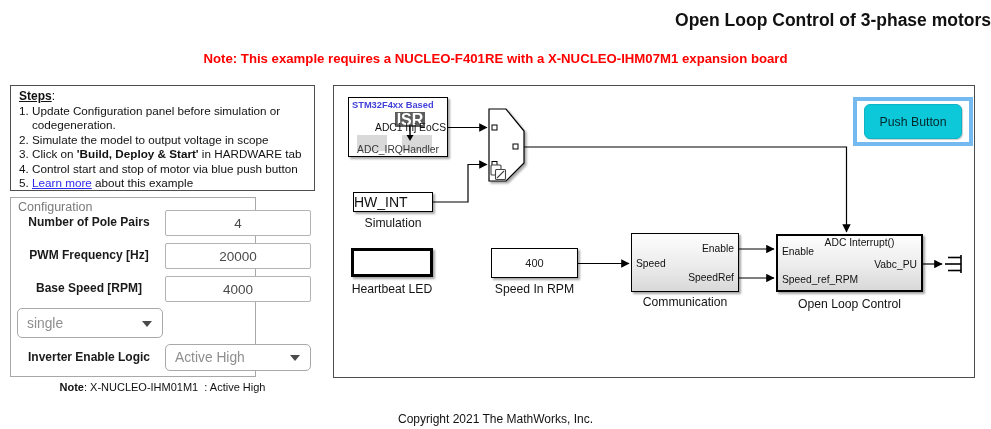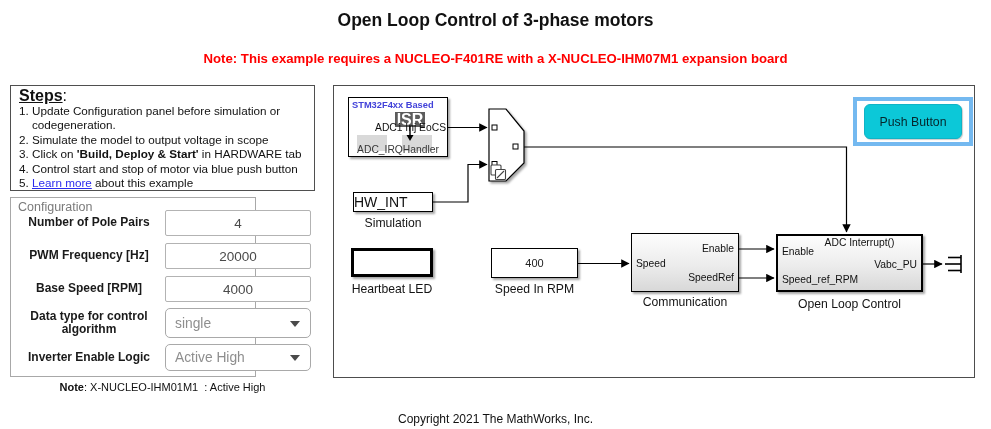--- a/index.html
+++ b/index.html
@@ -1,25 +1,25 @@
 <!DOCTYPE html>
 <html><head>
 <meta charset="utf-8">
 <style>
   html,body{margin:0;padding:0;background:#fff;}
   body{font-family:"Liberation Sans",sans-serif;-webkit-font-smoothing:antialiased;}
   .page{position:relative;width:991px;height:429px;background:#fff;overflow:hidden;}
 
   
-  .title{position:absolute;top:10px;left:0;width:100%;text-align:center;font-size:17.5px;font-weight:bold;color:#111;}
+  .title{position:absolute;top:10px;left:0;width:100%;text-align:right;font-size:17.5px;font-weight:bold;color:#111;}
   .red-note{position:absolute;top:51px;left:0;width:100%;text-align:center;font-size:13.2px;font-weight:bold;color:#f00;}
 
   
   .steps-box{position:absolute;left:10px;top:85px;width:305px;height:106px;border:1px solid #4f4f4f;background:#fff;box-sizing:border-box;padding:3px 0 0 8px;}
-  .steps-heading{font-size:16px;color:#111;line-height:14.5px;}
+  .steps-heading{font-size:12px;color:#111;line-height:14.5px;}
   .steps-word{font-weight:bold;text-decoration:underline;}
   .step{font-size:11.7px;color:#111;line-height:14.5px;white-space:pre;}
   .step .b{font-weight:bold;}
   .link{color:#2b2bee;text-decoration:underline;cursor:pointer;}
 
   
   .config-box{position:absolute;left:10px;top:197px;width:246px;height:180px;border:1px solid #a8a8a8;background:#fff;box-sizing:border-box;}
   .config-title{position:absolute;left:7px;top:2px;font-size:12.5px;color:#7a7a7a;}
   .cfg-row{position:absolute;left:4px;width:296px;display:flex;align-items:center;}
   .cfg-lbl{width:148px;text-align:center;font-size:12px;font-weight:bold;color:#1a1a1a;line-height:13.5px;}
@@ -88,21 +88,20 @@
       <div class="cfg-lbl">PWM Frequency [Hz]</div>
       <div class="cfg-ctl"><input class="cfg-input" readonly="" value="20000" style=""></div>
     </div>
 
     <div class="cfg-row" style="top:78px;height:26px;">
       <div class="cfg-lbl">Base Speed [RPM]</div>
       <div class="cfg-ctl"><input class="cfg-input" readonly="" value="4000" style=""></div>
     </div>
 
     <div class="cfg-row" style="top:110px;height:30px;">
-      <div class="cfg-lbl">Data type for control algorithm</div>
       <div class="cfg-ctl">
         <div class="cfg-select">
           <span class="sel-text">single</span>
           <span class="caret"></span>
         </div>
       </div>
     </div>
 
     <div class="cfg-row" style="top:146px;height:27px;">
       <div class="cfg-lbl">Inverter Enable Logic</div>

